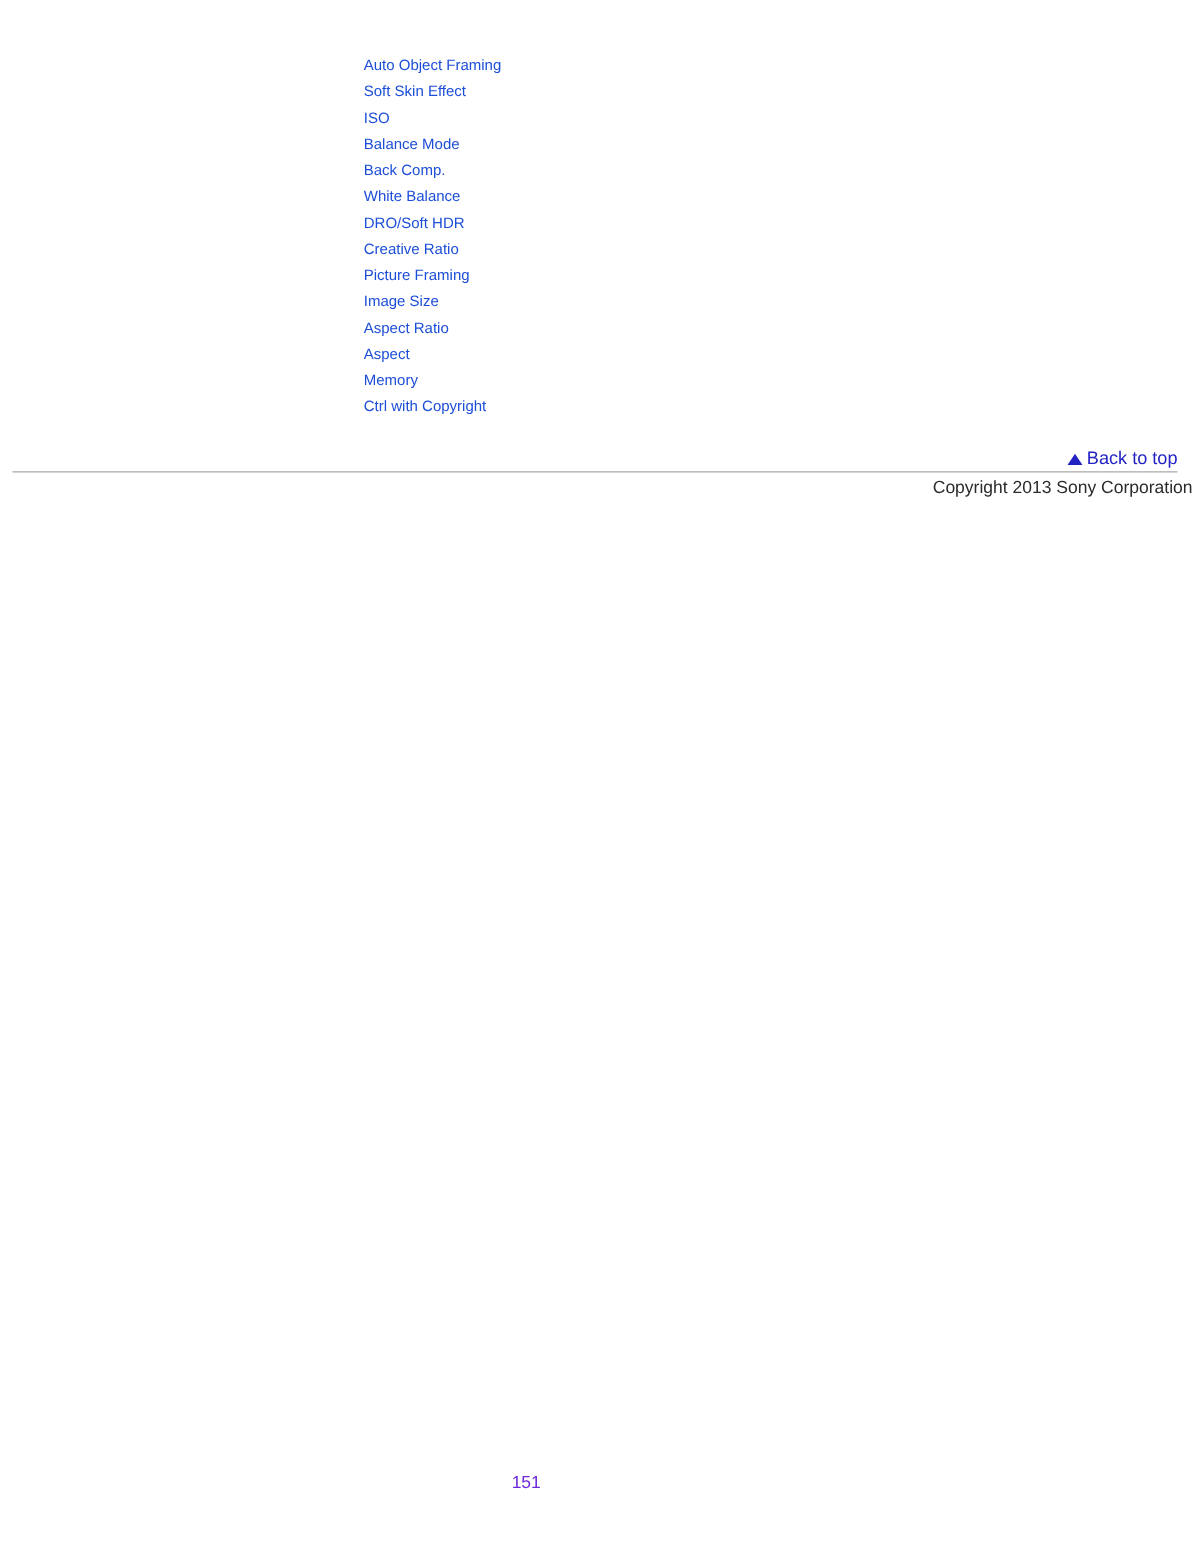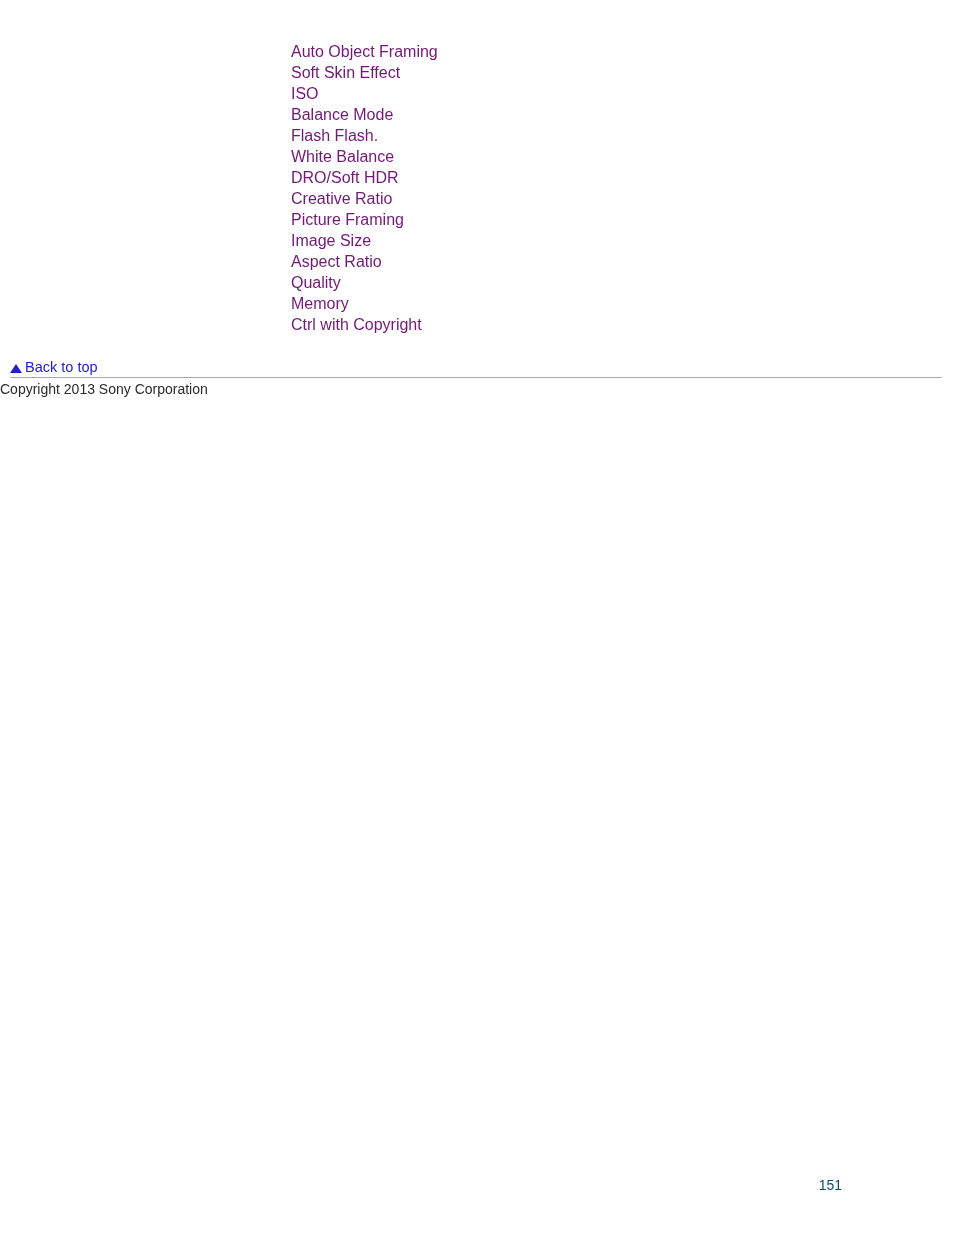--- a/index.html
+++ b/index.html
@@ -26,33 +26,33 @@
     list-style: none;
   }
   #link-list li {
     height: 21px;
     line-height: 21px;
     margin: 0;
     padding: 0;
     white-space: nowrap;
   }
   #link-list a {
-    color: #701a75;
-    font-size: 16px;
+    color: #1d4ed8;
+    font-size: 12px;
     text-decoration: none;
     cursor: pointer;
   }
 
   
   #back-to-top-row {
     position: absolute;
     left: 10px;
     right: 12px;
     top: 358px;
-    text-align: left;
+    text-align: right;
     height: 18px;
     line-height: 18px;
   }
   #back-to-top-link {
     color: #2323c4;
     font-size: 14.5px;
     text-decoration: none;
     cursor: pointer;
     white-space: nowrap;
   }
@@ -78,54 +78,54 @@
     border: 0;
     margin: 0;
   }
 
   
   #copyright {
     position: absolute;
     left: 0;
     top: 380px;
     width: 954px;
-    text-align: left;
+    text-align: right;
     font-size: 14px;
     color: #2b2b2b;
     line-height: 18px;
   }
 
   
   #page-number {
     position: absolute;
     left: 0;
     top: 1177px;
     width: 842px;
-    text-align: right;
+    text-align: center;
     font-size: 14px;
-    color: #0c4a6e;
+    color: #6d28d9;
     line-height: 17px;
   }
 </style>
 </head>
 <body>
 
 <ul id="link-list">
     <li><a href="#">Auto Object Framing</a></li>
     <li><a href="#">Soft Skin Effect</a></li>
     <li><a href="#">ISO</a></li>
     <li><a href="#">Balance Mode</a></li>
-    <li><a href="#">Flash Flash.</a></li>
+    <li><a href="#">Back Comp.</a></li>
     <li><a href="#">White Balance</a></li>
     <li><a href="#">DRO/Soft HDR</a></li>
     <li><a href="#">Creative Ratio</a></li>
     <li><a href="#">Picture Framing</a></li>
     <li><a href="#">Image Size</a></li>
     <li><a href="#">Aspect Ratio</a></li>
-    <li><a href="#">Quality</a></li>
+    <li><a href="#">Aspect</a></li>
     <li><a href="#">Memory</a></li>
     <li><a href="#">Ctrl with Copyright</a></li>
   </ul>
 
 <div id="back-to-top-row">
   <a id="back-to-top-link" href="#"><span class="tri-up"></span><span>Back to top</span></a>
 </div>
 
 <hr id="footer-divider">
 

